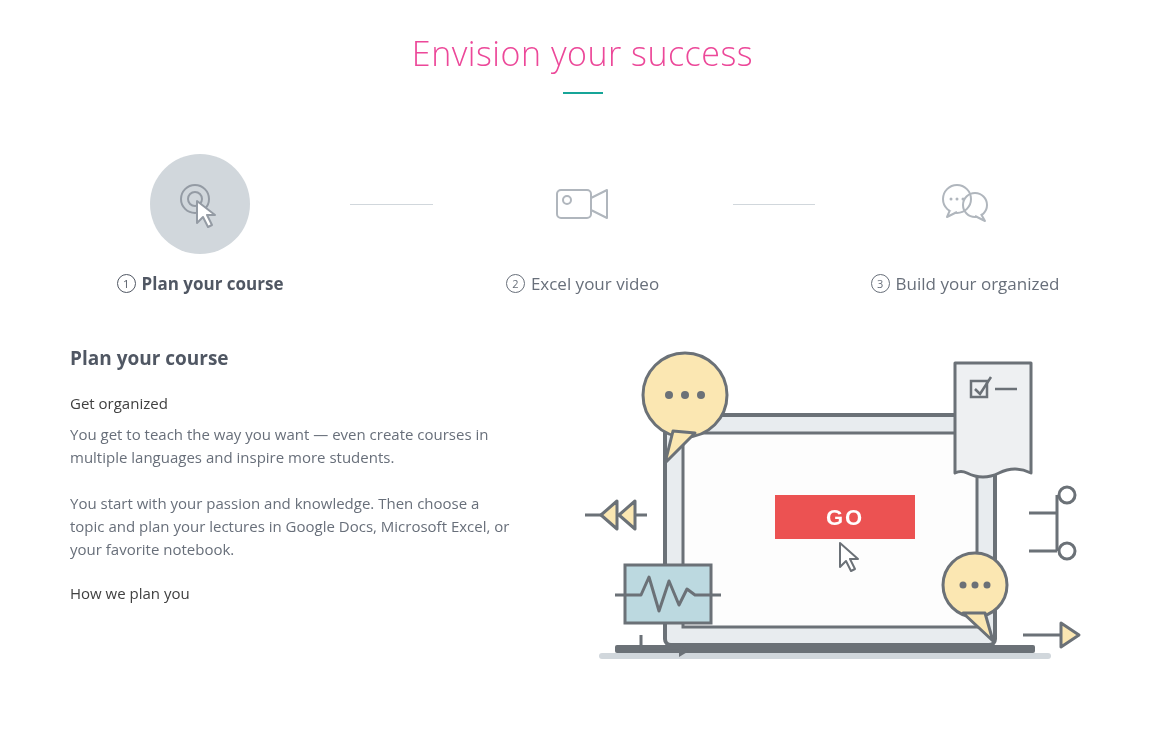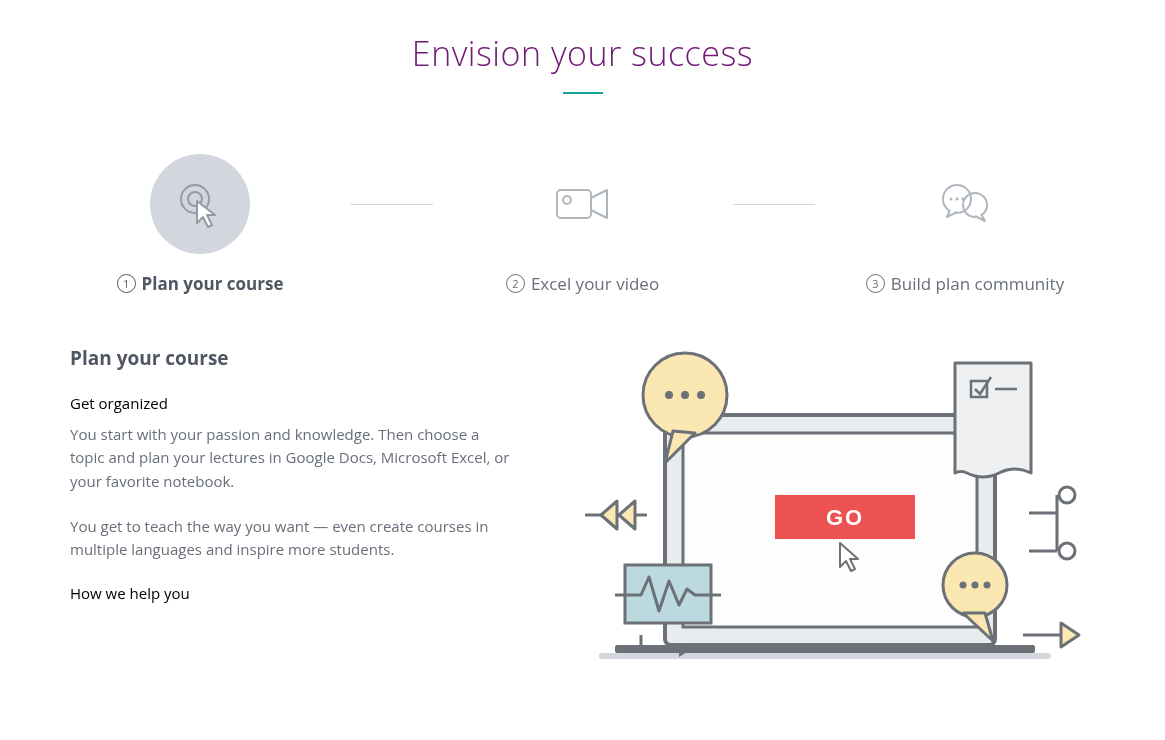--- a/index.html
+++ b/index.html
@@ -9,21 +9,21 @@
     color: #686f7a;
     width: 1165px;
     height: 740px;
     overflow: hidden;
   }
   .container { padding: 30px 70px 0 70px; }
   .title {
     text-align: center;
     font-size: 34px;
     font-weight: 300;
-    color: #701a75;
+    color: #ec4899;
     letter-spacing: 0.5px;
   }
   .title-underline {
     width: 40px;
     height: 2px;
     background: #17a598;
     margin: 16px auto 60px auto;
   }
   .steps {
     display: flex;
@@ -90,21 +90,21 @@
   }
   .text-col { width: 460px; }
   .section-heading {
     font-size: 19px;
     font-weight: 700;
     color: #505763;
     margin-bottom: 22px;
   }
   .sub-heading {
     font-size: 15px;
-    color: #000000;
+    color: #404040;
     margin-bottom: 10px;
   }
   .para {
     font-size: 15px;
     line-height: 1.55;
     color: #686f7a;
     margin-bottom: 22px;
   }
   .illus-col {
     flex: 1;
@@ -163,32 +163,32 @@
           <path d="M15 29 L12 36 L22 31" fill="#fff" stroke="#b0b6bd" stroke-width="2" stroke-linejoin="round"></path>
           <circle cx="16" cy="18" r="1.5" fill="#b0b6bd"></circle>
           <circle cx="22" cy="18" r="1.5" fill="#b0b6bd"></circle>
           <circle cx="28" cy="18" r="1.5" fill="#b0b6bd"></circle>
           <circle cx="40" cy="24" r="12" fill="none" stroke="#b0b6bd" stroke-width="2"></circle>
           <path d="M46 33 L50 40 L40 35" fill="#fff" stroke="#b0b6bd" stroke-width="2" stroke-linejoin="round"></path>
         </svg>
       </div>
       <div class="step-label">
         <span class="num-circle">3</span>
-        <span>Build plan community</span>
+        <span>Build your organized</span>
       </div>
     </div>
   </div>
 
   <div class="content-row">
     <div class="text-col">
       <div class="section-heading">Plan your course</div>
       <div class="sub-heading">Get organized</div>
+      <p class="para">You get to teach the way you want — even create courses in multiple languages and inspire more students.</p>
       <p class="para">You start with your passion and knowledge. Then choose a topic and plan your lectures in Google Docs, Microsoft Excel, or your favorite notebook.</p>
-      <p class="para">You get to teach the way you want — even create courses in multiple languages and inspire more students.</p>
-      <div class="sub-heading">How we help you</div>
+      <div class="sub-heading">How we plan you</div>
     </div>
 
     <div class="illus-col">
       <svg width="540" height="330" viewBox="0 0 540 330">
 
         <rect x="60" y="300" width="420" height="8" rx="2" fill="#6b7177"></rect>
         <rect x="44" y="308" width="452" height="6" rx="3" fill="#d1d7dc"></rect>
 
         <rect x="110" y="70" width="330" height="230" rx="6" fill="#e8ecef" stroke="#6b7177" stroke-width="4"></rect>
         <rect x="128" y="88" width="294" height="194" fill="#fdfdfd" stroke="#6b7177" stroke-width="3"></rect>

